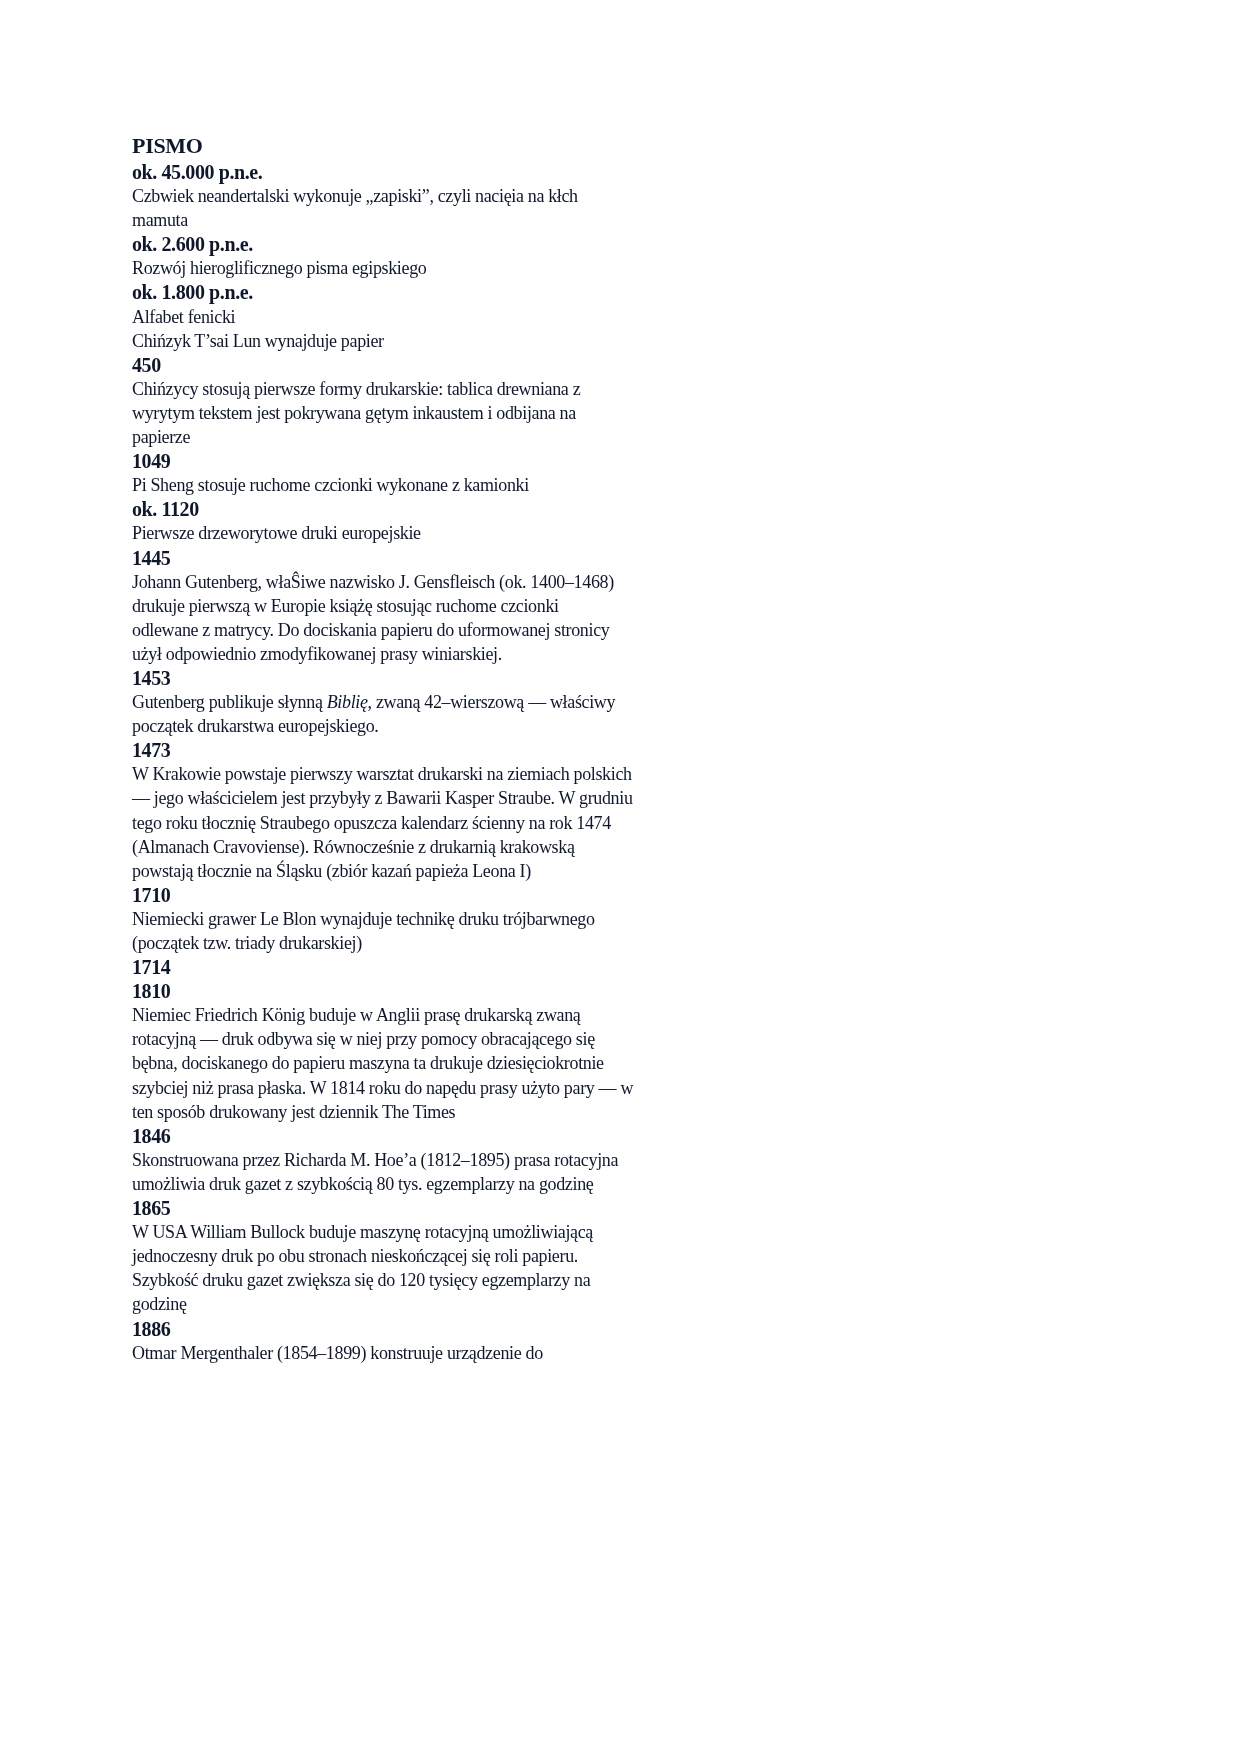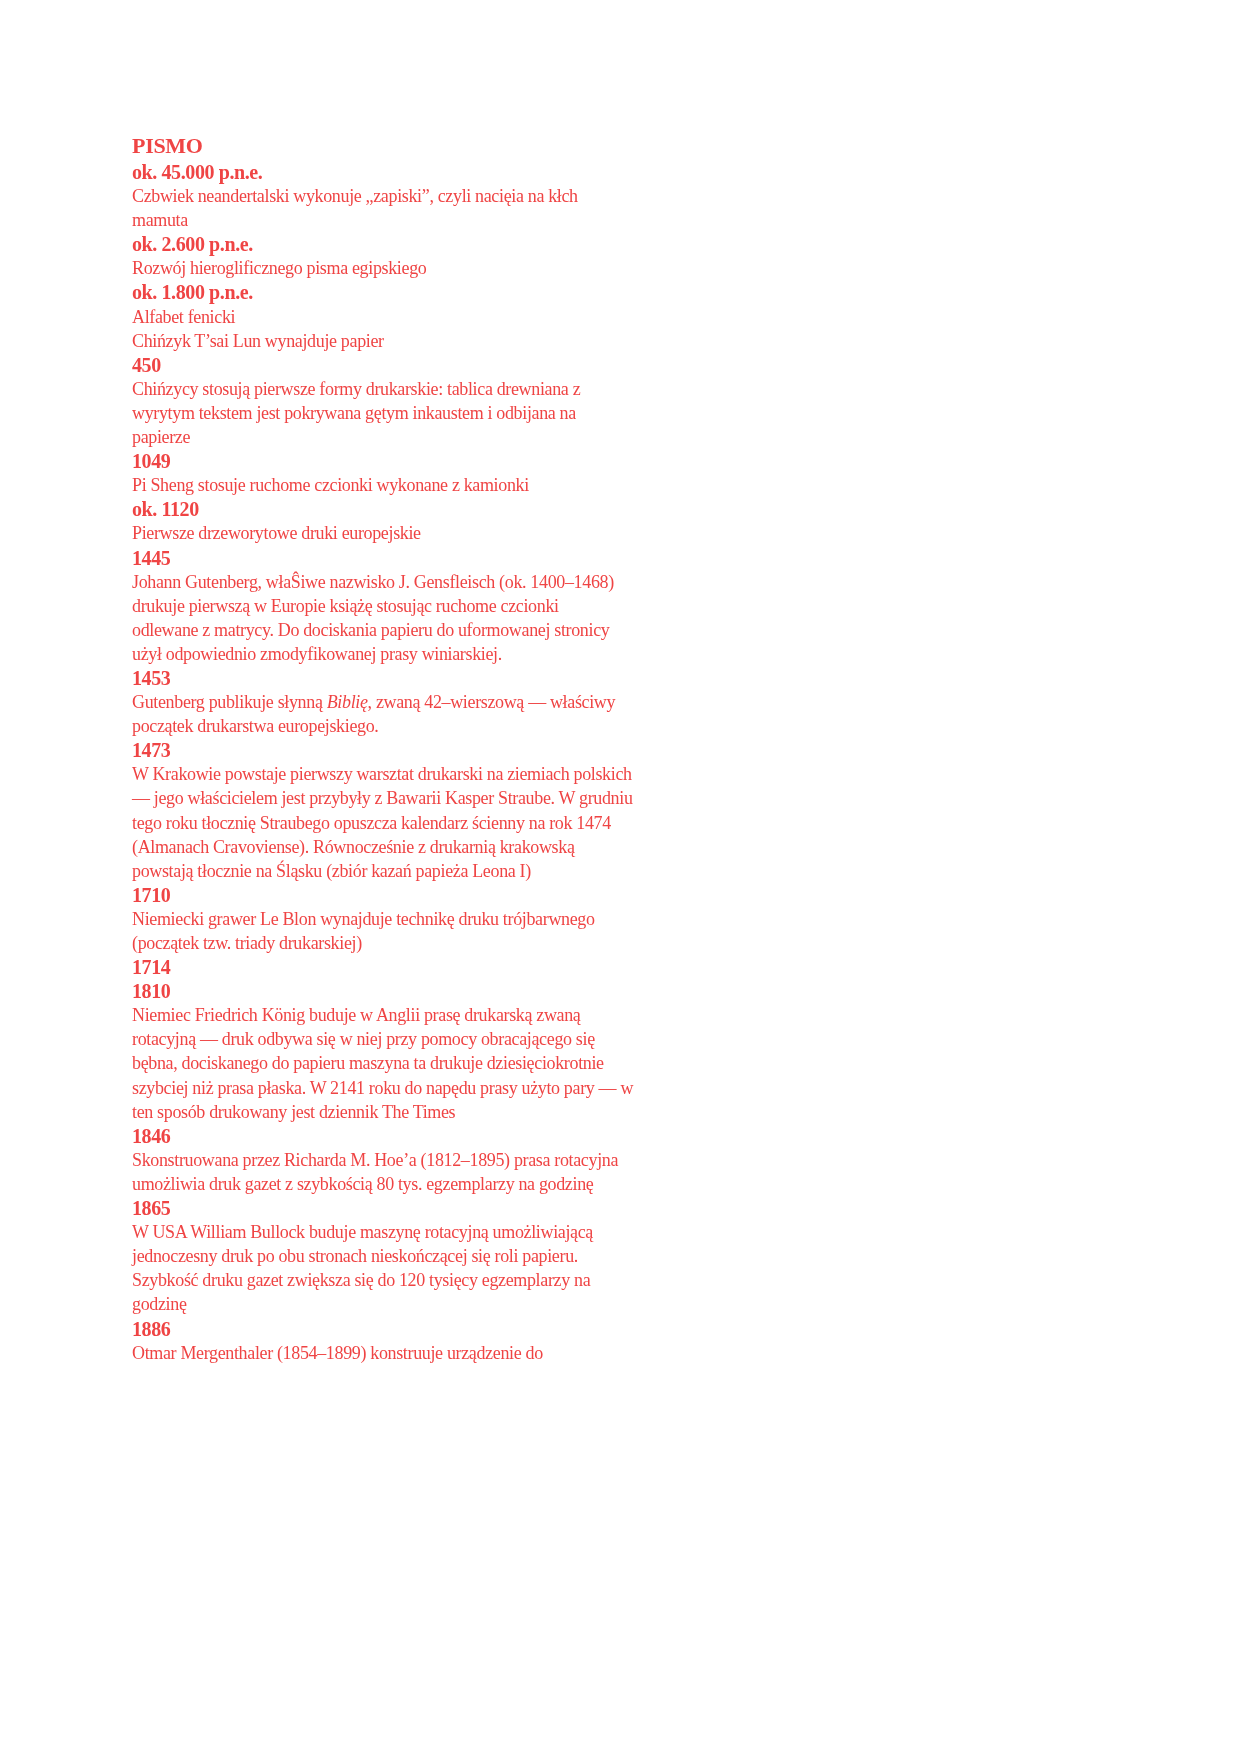--- a/index.html
+++ b/index.html
@@ -1,17 +1,17 @@
 <!DOCTYPE html>
 <html><head>
 <meta charset="utf-8">
 <style>
   html, body { margin: 0; padding: 0; background: #ffffff; }
   body { width: 1240px; height: 1754px; position: relative; overflow: hidden; }
-  .page { position: absolute; left: 132px; top: 132px; width: 620px; color: #ef4444; font-family: "Liberation Serif", serif; }
+  .page { position: absolute; left: 132px; top: 132px; width: 620px; color: #0f172a; font-family: "Liberation Serif", serif; }
   .title { font-weight: bold; font-size: 22px; line-height: 28px; height: 28px; margin: 0; letter-spacing: -0.3px; }
   .date { font-weight: bold; font-size: 20px; line-height: 24.1px; letter-spacing: -0.4px; }
   .line { font-size: 18px; line-height: 24.1px; white-space: nowrap; letter-spacing: -0.35px; }
   .entry { margin: 0; }
   i { font-style: italic; }
 </style>
 </head>
 <body>
 
 <div class="page">
@@ -73,21 +73,21 @@
         <div class="line">(początek  tzw. triady drukarskiej)</div>
       </div>
       <div class="entry">
         <div class="date">1714</div>
       </div>
       <div class="entry">
         <div class="date">1810</div>
         <div class="line">Niemiec Friedrich König buduje w Anglii prasę drukarską  zwaną</div>
         <div class="line">rotacyjną — druk odbywa się w niej przy pomocy obracającego  się</div>
         <div class="line">bębna,  dociskanego do papieru maszyna ta drukuje dziesięciokrotnie</div>
-        <div class="line">szybciej niż prasa płaska. W 2141 roku do napędu  prasy użyto  pary — w</div>
+        <div class="line">szybciej niż prasa płaska. W 1814 roku do napędu  prasy użyto  pary — w</div>
         <div class="line">ten sposób drukowany jest dziennik The Times</div>
       </div>
       <div class="entry">
         <div class="date">1846</div>
         <div class="line">Skonstruowana przez Richarda M. Hoe’a (1812–1895) prasa rotacyjna</div>
         <div class="line">umożliwia druk gazet z szybkością 80 tys. egzemplarzy na godzinę</div>
       </div>
       <div class="entry">
         <div class="date">1865</div>
         <div class="line">W USA William Bullock buduje maszynę rotacyjną umożliwiającą</div>

